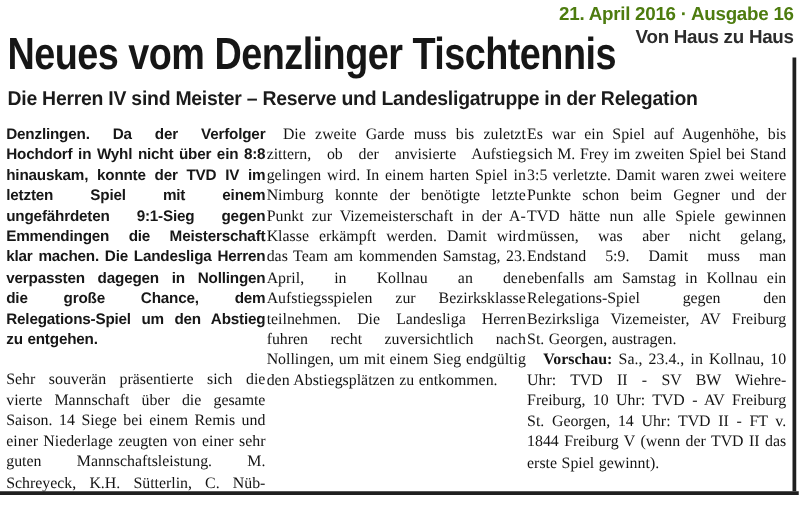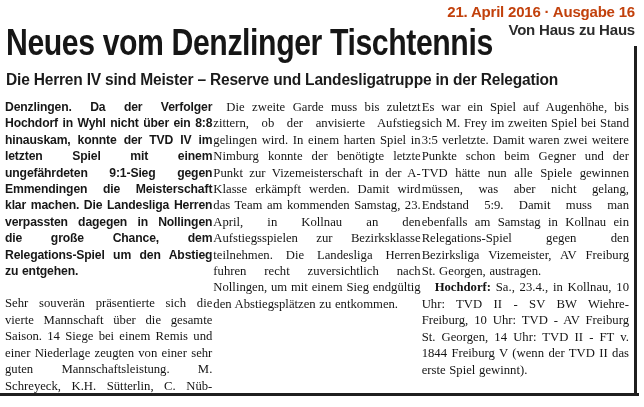--- a/index.html
+++ b/index.html
@@ -12,21 +12,21 @@
     color: #1a1a1a;
   }
   
   .masthead {
     position: absolute; top: 3px; right: 9px;
     text-align: right;
     font-family: "Liberation Sans", sans-serif;
   }
   .masthead .date-line {
     font-weight: 700; font-size: 15px; line-height: 18px;
-    letter-spacing: -0.2px; color: #c2410c; text-align: center;
+    letter-spacing: -0.2px; color: #4d7c0f; text-align: center;
   }
   .masthead .publication {
     font-weight: 700; font-size: 15px; line-height: 18px;
     letter-spacing: -0.2px; color: #2c2c2c;
   }
   
   .headline {
     position: absolute; top: 23px; left: 6px;
     font-family: "Liberation Sans", sans-serif;
     font-weight: 700; font-size: 36px; line-height: 40px;
@@ -90,18 +90,18 @@
 <div class="columns">
   <div class="column">
     <p class="para lead">Denzlingen. Da der Verfolger Hochdorf in Wyhl nicht über ein 8:8 hinauskam, konnte der TVD IV im letzten Spiel mit einem ungefährdeten 9:1-Sieg gegen Emmendingen die Meisterschaft klar machen. Die Landesliga Herren verpassten dagegen in Nollingen die große Chance, dem Relegations-Spiel um den Abstieg zu entgehen.</p>
     <p class="para gap-before justify-last">Sehr souverän präsentierte sich die vierte Mannschaft über die gesamte Saison. 14 Siege bei einem Remis und einer Niederlage zeugten von einer sehr guten Mannschaftsleistung. M. Schreyeck, K.H. Sütterlin, C. Nüb-</p>
   </div>
   <div class="column">
     <p class="para indent">Die zweite Garde muss bis zuletzt zittern, ob der anvisierte Aufstieg gelingen wird. In einem harten Spiel in Nimburg konnte der benötigte letzte Punkt zur Vizemeisterschaft in der A-Klasse erkämpft werden. Damit wird das Team am kommenden Samstag, 23. April, in Kollnau an den Aufstiegsspielen zur Bezirksklasse teilnehmen. Die Landesliga Herren fuhren recht zuversichtlich nach Nollingen, um mit einem Sieg endgültig den Abstiegsplätzen zu entkommen.</p>
   </div>
   <div class="column">
     <p class="para">Es war ein Spiel auf Augenhöhe, bis sich M. Frey im zweiten Spiel bei Stand 3:5 verletzte. Damit waren zwei weitere Punkte schon beim Gegner und der TVD hätte nun alle Spiele gewinnen müssen, was aber nicht gelang, Endstand 5:9. Damit muss man ebenfalls am Samstag in Kollnau ein Relegations-Spiel gegen den Bezirksliga Vizemeister, AV Freiburg St. Georgen, austragen.</p>
-    <p class="para indent"><span class="bold-label">Hochdorf:</span> <span>Sa., 23.4., in Kollnau, 10 Uhr: TVD II - SV BW Wiehre-Freiburg, 10 Uhr: TVD - AV Freiburg St. Georgen, 14 Uhr: TVD II - FT v. 1844 Freiburg V (wenn der TVD II das erste Spiel gewinnt).</span></p>
+    <p class="para indent"><span class="bold-label">Vorschau:</span> <span>Sa., 23.4., in Kollnau, 10 Uhr: TVD II - SV BW Wiehre-Freiburg, 10 Uhr: TVD - AV Freiburg St. Georgen, 14 Uhr: TVD II - FT v. 1844 Freiburg V (wenn der TVD II das erste Spiel gewinnt).</span></p>
   </div>
 </div>
 
 <div class="frame-right"></div>
 <div class="frame-bottom"></div>
 
 </body></html>

